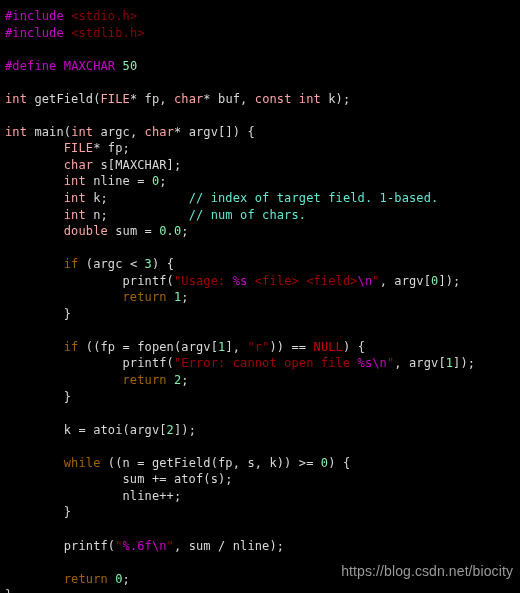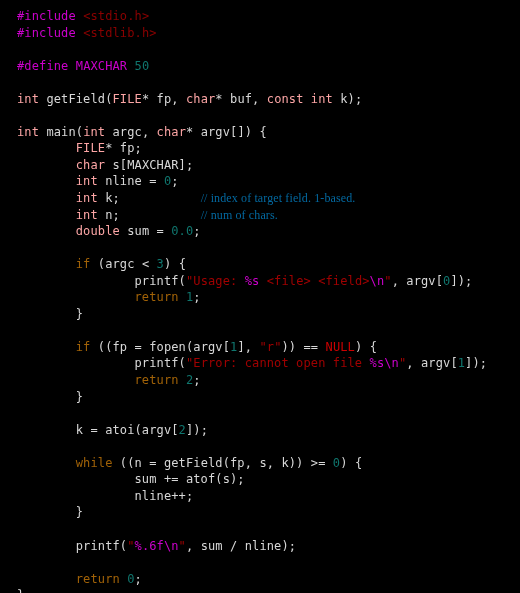--- a/index.html
+++ b/index.html
@@ -27,43 +27,44 @@
     width: 520px;
     font-size: 12px;
     line-height: 16.55px;
     white-space: pre;
     letter-spacing: 0.12px;
     font-family: "DejaVu Sans Mono", "Liberation Mono", monospace;
   }
   .ln {
     display: block;
     height: 16.55px;
-    padding-left: 17px;
+    padding-left: 5px;
     white-space: pre;
   }
   
   .t-plain   { color: #d8d8d8; }
   .t-kw      { color: #fca5a5; }   
   .t-ctrl    { color: #a16207; }   
   .t-pre     { color: #cc00cc; }   
   .t-header  { color: #8b0000; }   
   .t-str     { color: #a00000; }   
   .t-fmt     { color: #cc00cc; }   
-  .t-num     { color: #0f766e; }   
+  .t-num     { color: #86efac; }   
   .t-const   { color: #cc0000; }   
-  .t-cmt     { color: #0369a1; font-family: Liberation Serif, serif; }   
+  .t-cmt     { color: #5eead4; }   
   .watermark {
     position: absolute;
     right: 7px;
     bottom: 14px;
     color: #9a9a9a;
     font-size: 14px;
     font-family: "Liberation Sans", sans-serif;
     letter-spacing: 0.1px;
     white-space: nowrap;
   }
 </style>
 </head>
 <body>
 
 <div id="code-view">
   <div class="code-lines" id="code-lines"><span class="ln"><span class="t-pre">#include</span><span class="t-plain"> </span><span class="t-header">&lt;stdio.h&gt;</span></span><span class="ln"><span class="t-pre">#include</span><span class="t-plain"> </span><span class="t-header">&lt;stdlib.h&gt;</span></span><span class="ln">&nbsp;</span><span class="ln"><span class="t-pre">#define</span><span class="t-plain"> </span><span class="t-pre">MAXCHAR</span><span class="t-plain"> </span><span class="t-num">50</span></span><span class="ln">&nbsp;</span><span class="ln"><span class="t-kw">int</span><span class="t-plain"> getField(</span><span class="t-kw">FILE</span><span class="t-plain">* fp, </span><span class="t-kw">char</span><span class="t-plain">* buf, </span><span class="t-kw">const int</span><span class="t-plain"> k);</span></span><span class="ln">&nbsp;</span><span class="ln"><span class="t-kw">int</span><span class="t-plain"> main(</span><span class="t-kw">int</span><span class="t-plain"> argc, </span><span class="t-kw">char</span><span class="t-plain">* argv[]) {</span></span><span class="ln"><span class="t-plain">        </span><span class="t-kw">FILE</span><span class="t-plain">* fp;</span></span><span class="ln"><span class="t-plain">        </span><span class="t-kw">char</span><span class="t-plain"> s[MAXCHAR];</span></span><span class="ln"><span class="t-plain">        </span><span class="t-kw">int</span><span class="t-plain"> nline = </span><span class="t-num">0</span><span class="t-plain">;</span></span><span class="ln"><span class="t-plain">        </span><span class="t-kw">int</span><span class="t-plain"> k;           </span><span class="t-cmt">// index of target field. 1-based.</span></span><span class="ln"><span class="t-plain">        </span><span class="t-kw">int</span><span class="t-plain"> n;           </span><span class="t-cmt">// num of chars.</span></span><span class="ln"><span class="t-plain">        </span><span class="t-kw">double</span><span class="t-plain"> sum = </span><span class="t-num">0.0</span><span class="t-plain">;</span></span><span class="ln">&nbsp;</span><span class="ln"><span class="t-plain">        </span><span class="t-ctrl">if</span><span class="t-plain"> (argc &lt; </span><span class="t-num">3</span><span class="t-plain">) {</span></span><span class="ln"><span class="t-plain">                printf(</span><span class="t-str">"Usage: </span><span class="t-fmt">%s</span><span class="t-str"> &lt;file&gt; &lt;field&gt;</span><span class="t-fmt">\n</span><span class="t-str">"</span><span class="t-plain">, argv[</span><span class="t-num">0</span><span class="t-plain">]);</span></span><span class="ln"><span class="t-plain">                </span><span class="t-ctrl">return</span><span class="t-plain"> </span><span class="t-num">1</span><span class="t-plain">;</span></span><span class="ln"><span class="t-plain">        }</span></span><span class="ln">&nbsp;</span><span class="ln"><span class="t-plain">        </span><span class="t-ctrl">if</span><span class="t-plain"> ((fp = fopen(argv[</span><span class="t-num">1</span><span class="t-plain">], </span><span class="t-str">"r"</span><span class="t-plain">)) == </span><span class="t-const">NULL</span><span class="t-plain">) {</span></span><span class="ln"><span class="t-plain">                printf(</span><span class="t-str">"Error: cannot open file </span><span class="t-fmt">%s\n</span><span class="t-str">"</span><span class="t-plain">, argv[</span><span class="t-num">1</span><span class="t-plain">]);</span></span><span class="ln"><span class="t-plain">                </span><span class="t-ctrl">return</span><span class="t-plain"> </span><span class="t-num">2</span><span class="t-plain">;</span></span><span class="ln"><span class="t-plain">        }</span></span><span class="ln">&nbsp;</span><span class="ln"><span class="t-plain">        k = atoi(argv[</span><span class="t-num">2</span><span class="t-plain">]);</span></span><span class="ln">&nbsp;</span><span class="ln"><span class="t-plain">        </span><span class="t-ctrl">while</span><span class="t-plain"> ((n = getField(fp, s, k)) &gt;= </span><span class="t-num">0</span><span class="t-plain">) {</span></span><span class="ln"><span class="t-plain">                sum += atof(s);</span></span><span class="ln"><span class="t-plain">                nline++;</span></span><span class="ln"><span class="t-plain">        }</span></span><span class="ln">&nbsp;</span><span class="ln"><span class="t-plain">        printf(</span><span class="t-str">"</span><span class="t-fmt">%.6f\n</span><span class="t-str">"</span><span class="t-plain">, sum / nline);</span></span><span class="ln">&nbsp;</span><span class="ln"><span class="t-plain">        </span><span class="t-ctrl">return</span><span class="t-plain"> </span><span class="t-num">0</span><span class="t-plain">;</span></span><span class="ln"><span class="t-plain">}</span></span></div>
+  <div class="watermark">https://blog.csdn.net/biocity</div>
 </div>
 
 </body></html>

